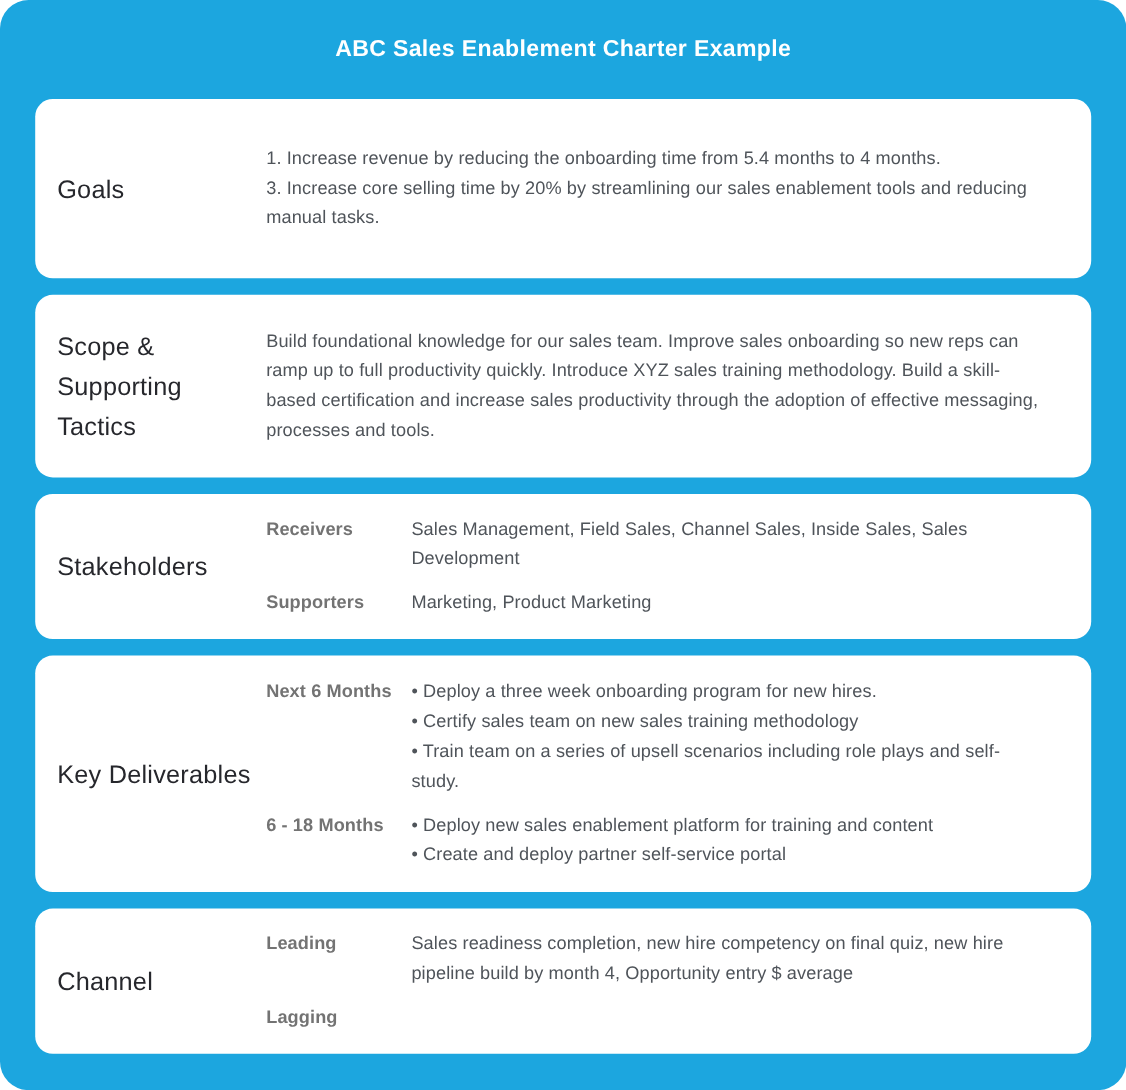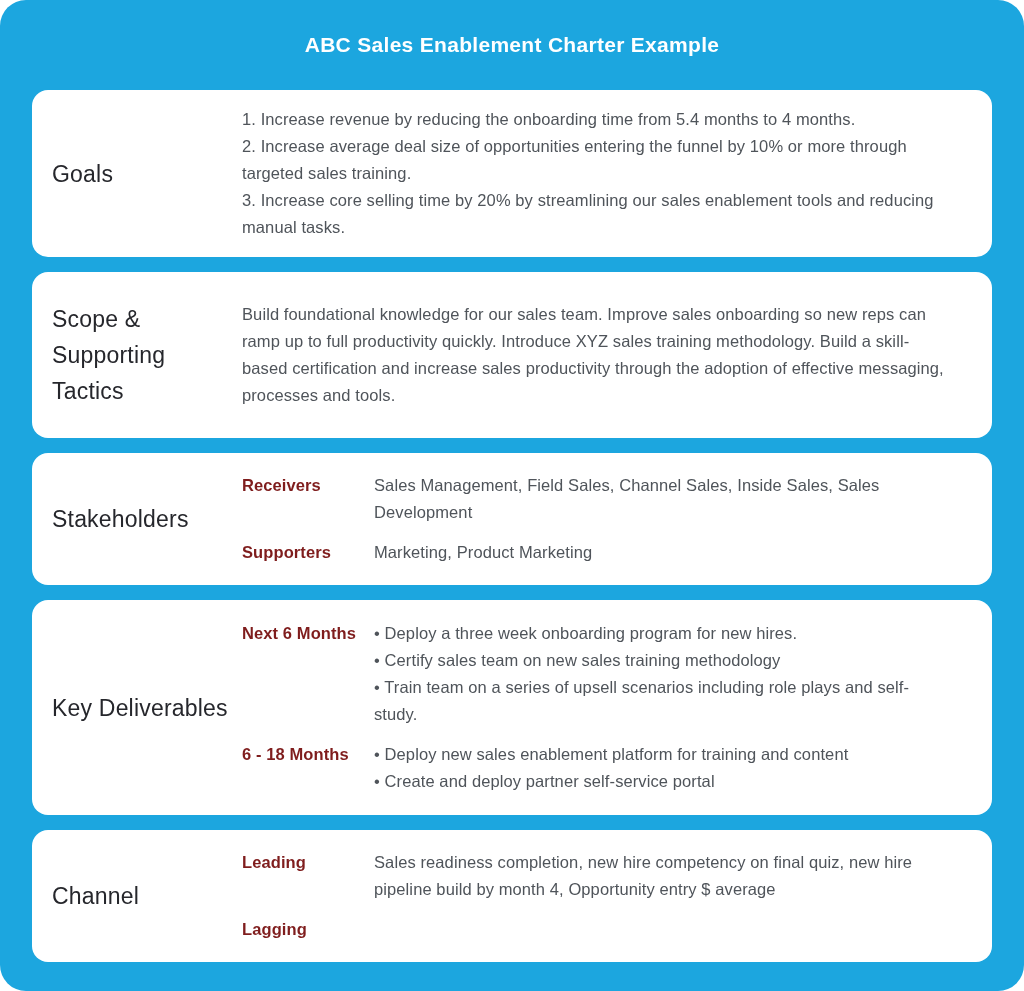--- a/index.html
+++ b/index.html
@@ -53,42 +53,41 @@
     flex: 1 1 auto;
     color: #4F545A;
     font-size: 16.5px;
     line-height: 27px;
     letter-spacing: 0.1px;
   }
   .rows { display: flex; flex-direction: column; gap: 13px; }
   .row { display: flex; align-items: flex-start; }
   .row-label {
     flex: 0 0 132px;
-    color: #7f1d1d;
+    color: #737373;
     font-weight: bold;
     font-size: 16.5px;
     line-height: 27px;
   }
   .row-text { flex: 1 1 auto; }
   .bullet-line::before { content: "\2022  "; }
 </style>
 </head>
 <body>
 
 <div class="page">
 
   <div class="title-bar">
     <div class="page-title">ABC Sales Enablement Charter Example</div>
   </div>
 
   <div class="card goals">
     <div class="section-heading">Goals</div>
     <div class="section-body">
       <div>1. Increase revenue by reducing the onboarding time from 5.4 months to 4 months.</div>
-      <div>2. Increase average deal size of opportunities entering the funnel by 10% or more through targeted sales training.</div>
       <div>3. Increase core selling time by 20% by streamlining our sales enablement tools and reducing manual tasks.</div>
     </div>
   </div>
 
   <div class="card scope">
     <div class="section-heading">Scope &amp; Supporting Tactics</div>
     <div class="section-body">Build foundational knowledge for our sales team. Improve sales onboarding so new reps can ramp up to full productivity quickly. Introduce XYZ sales training methodology. Build a skill-based certification and increase sales productivity through the adoption of effective messaging, processes and tools.</div>
   </div>
 
   <div class="card stakeholders">

